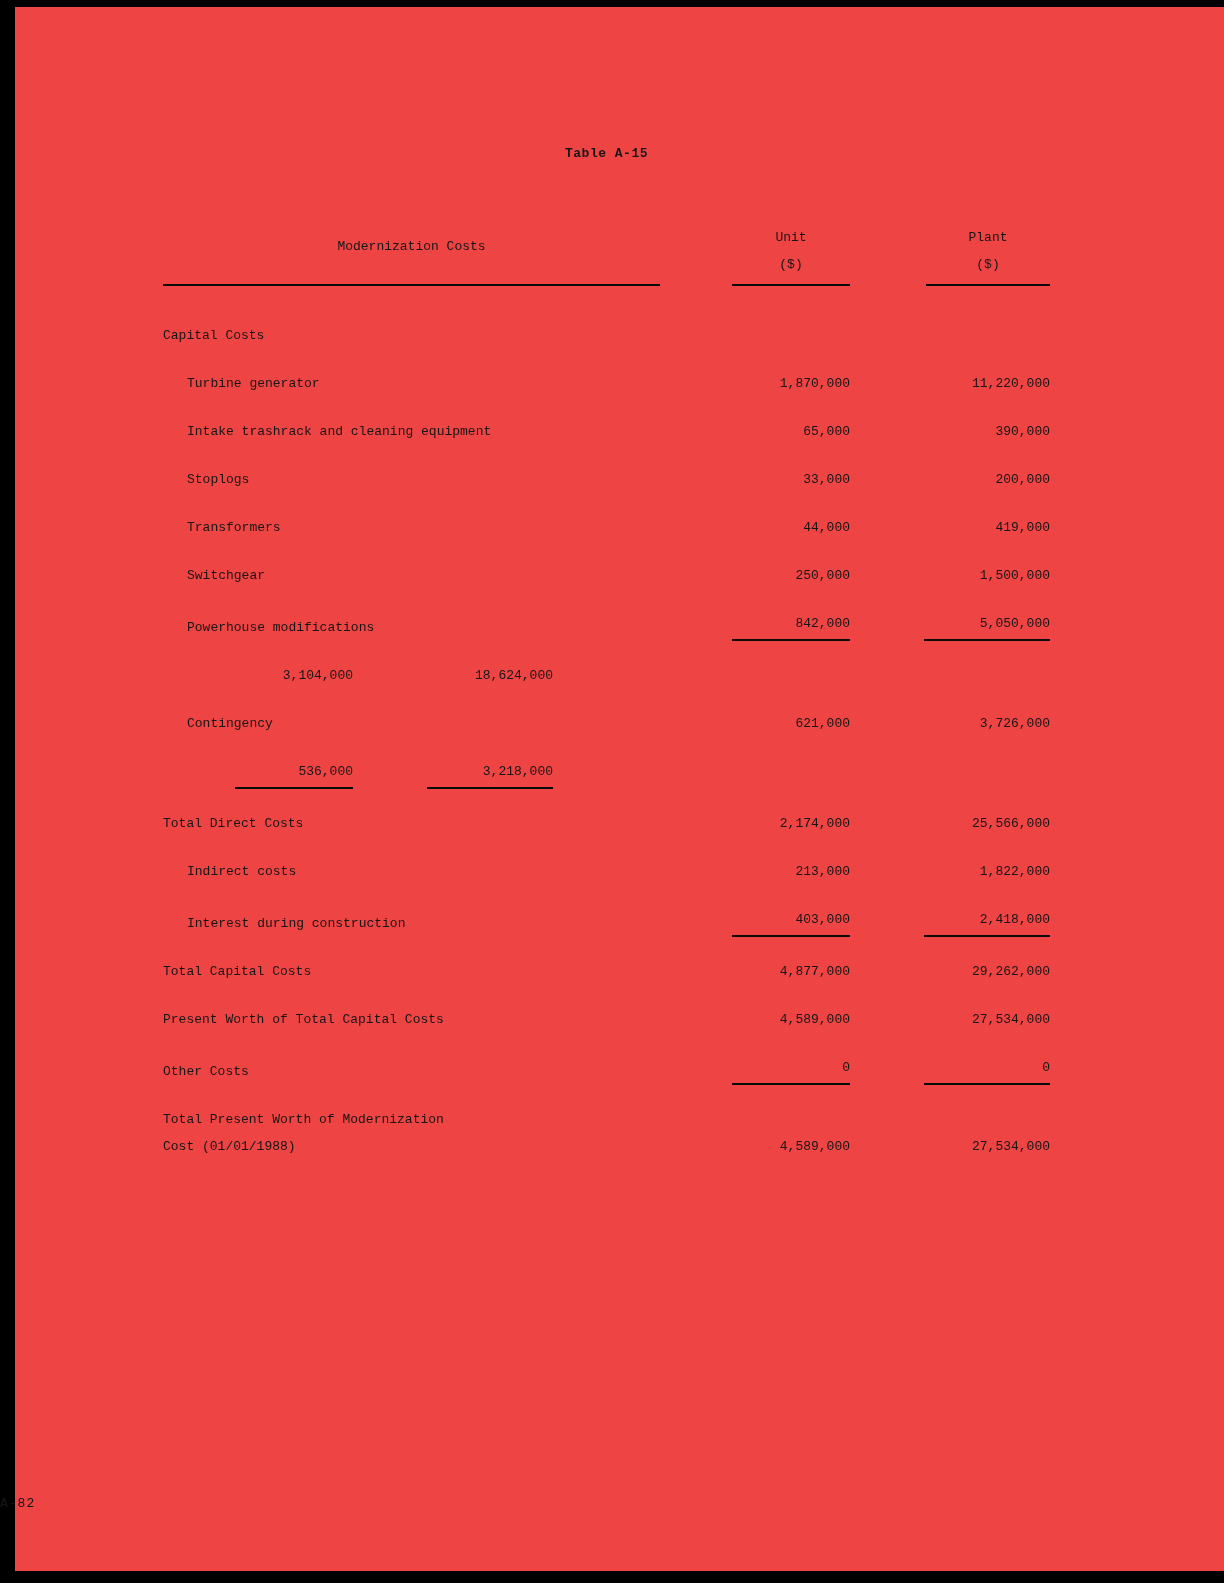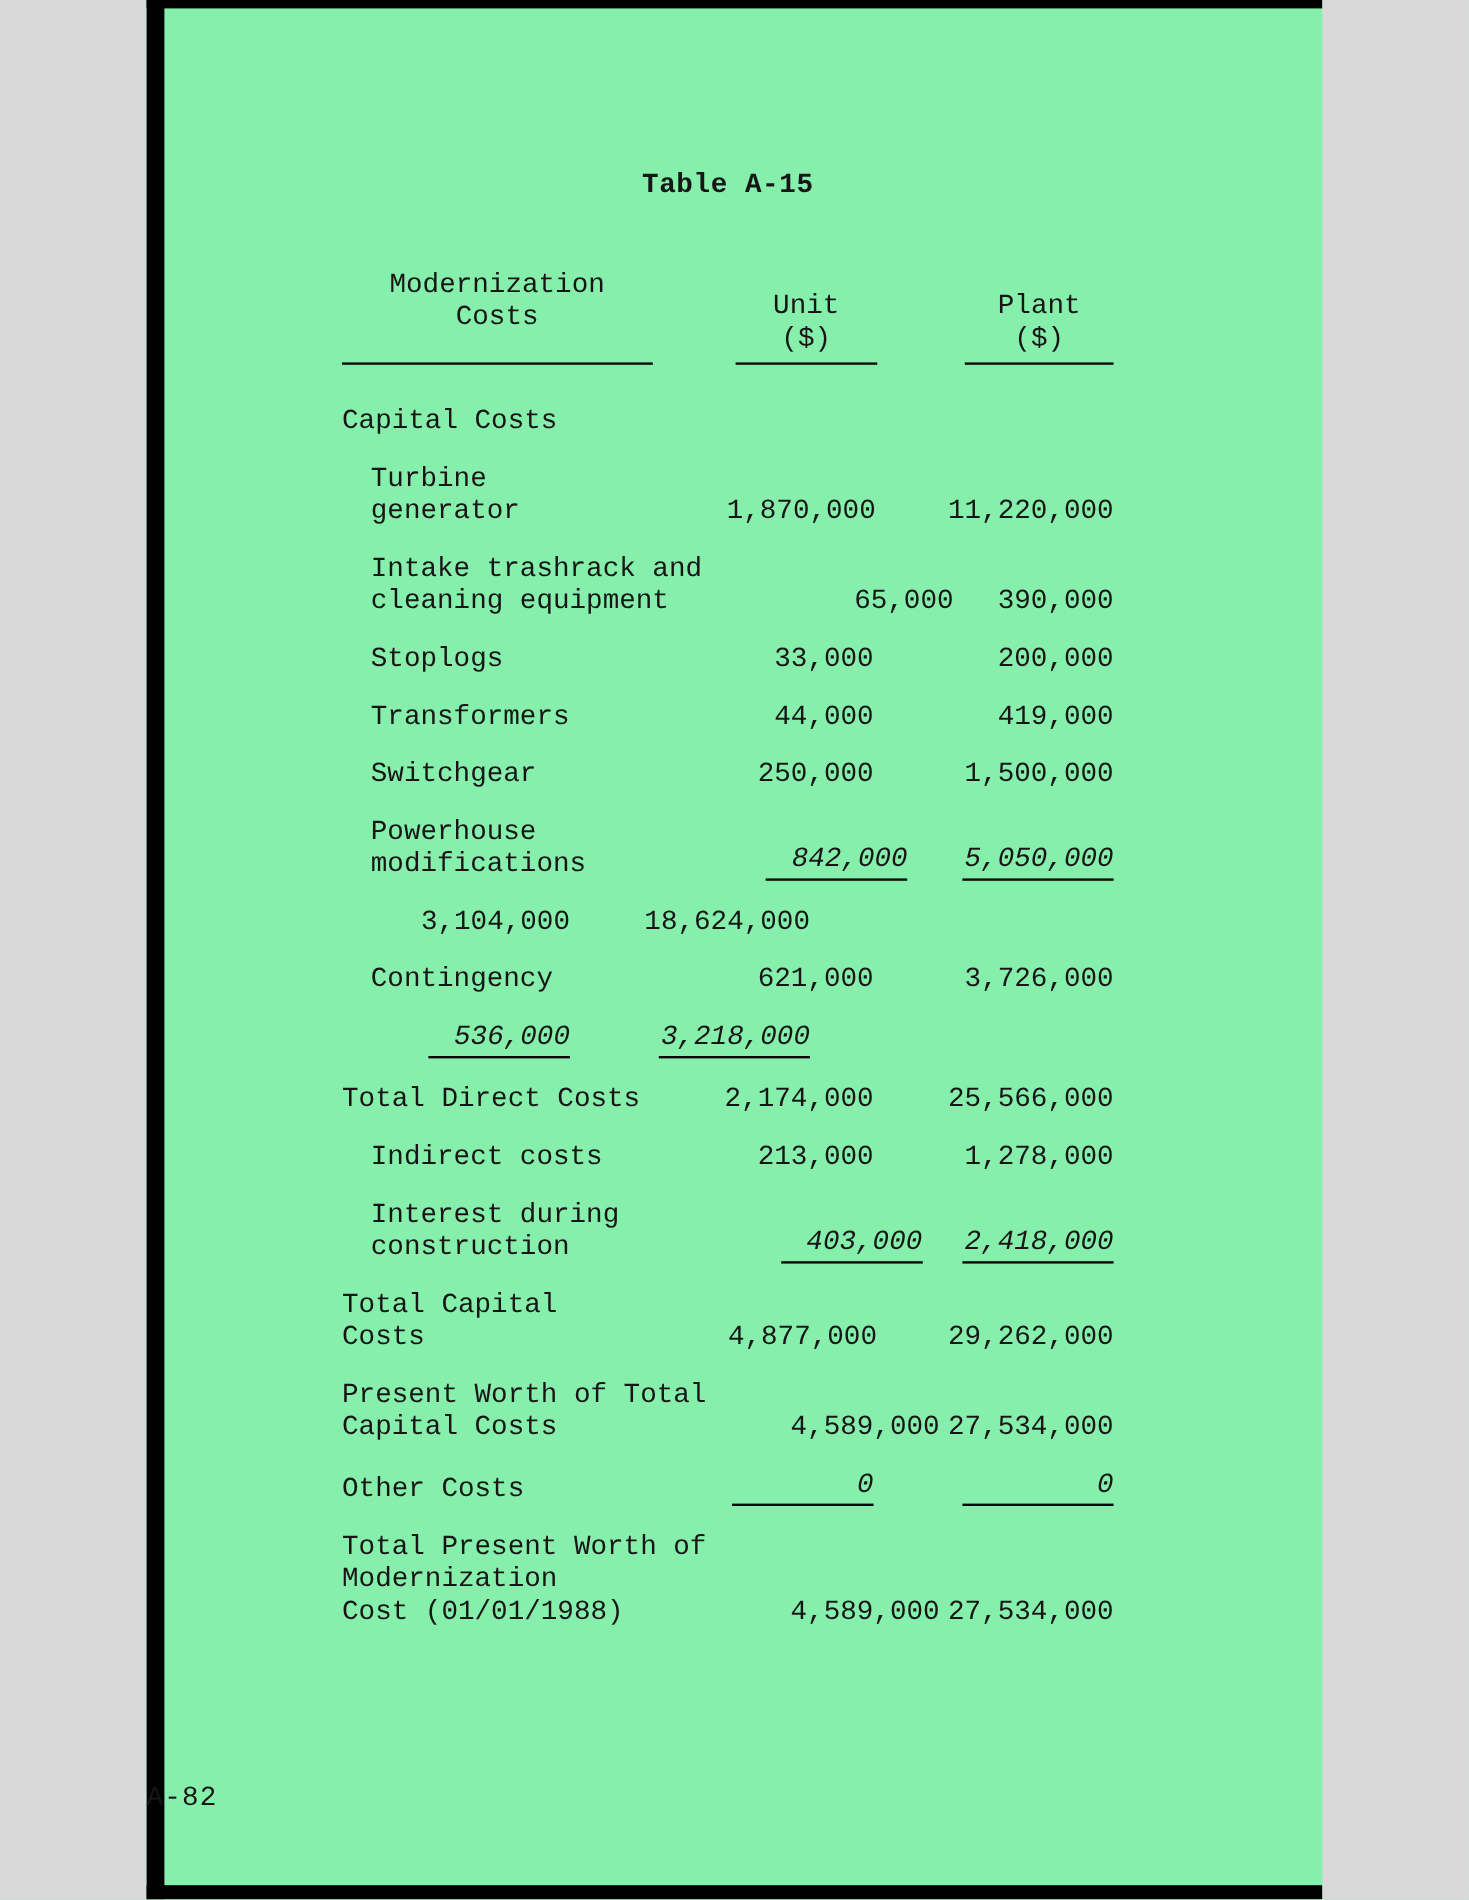--- a/index.html
+++ b/index.html
@@ -2,27 +2,27 @@
 <html><head>
 <meta charset="utf-8">
 <style>
   html, body {
     margin: 0;
     padding: 0;
     background: #d9d9d9;
   }
   .page {
     position: relative;
-    width: 980px;
+    width: 1224px;
     height: 1583px;
     margin: 0 auto;
-    background: #86efac;
+    background: #ef4444;
     font-family: "Liberation Mono", "DejaVu Sans Mono", monospace;
     color: #161616;
-    font-size: 23px;
+    font-size: 13px;
     overflow: hidden;
   }
   .edge { position: absolute; background: #000; }
   .edge-left   { left: 0; top: 0; width: 15px; height: 100%; }
   .edge-top    { left: 0; top: 0; width: 100%; height: 7px; }
   .edge-bottom { left: 0; bottom: 0; width: 100%; height: 12px; }
 
   .content {
     position: absolute;
     left: 163px;
@@ -69,21 +69,20 @@
     line-height: 27px;
     margin-bottom: 21px;
   }
   .row.indent .c-label { padding-left: 24px; }
   .val-inner { display: inline-block; min-height: 27px; }
   .row.rule .c-unit .val-inner,
   .row.rule .c-plant .val-inner {
     border-bottom: 2px solid #0a0a0a;
     padding-bottom: 2px;
     text-align: right;
-    font-style: italic;
   }
   .row.rule .c-unit .val-inner  { min-width: 118px; }
   .row.rule .c-plant .val-inner { min-width: 126px; }
 
   .footer {
     position: absolute;
     left: 0;
     right: 0;
     bottom: 72px;
     text-align: left;
@@ -208,21 +207,21 @@
     <div class="c-unit"><span class="val-inner">2,174,000</span></div>
     <div class="c-plant"><span class="val-inner">25,566,000</span></div>
   </div>
 
   <div class="row indent">
     <div class="c-label">
       <div>Indirect costs</div>
 
     </div>
     <div class="c-unit"><span class="val-inner">213,000</span></div>
-    <div class="c-plant"><span class="val-inner">1,278,000</span></div>
+    <div class="c-plant"><span class="val-inner">1,822,000</span></div>
   </div>
 
   <div class="row indent rule">
     <div class="c-label">
       <div>Interest during construction</div>
 
     </div>
     <div class="c-unit"><span class="val-inner">403,000</span></div>
     <div class="c-plant"><span class="val-inner">2,418,000</span></div>
   </div>

